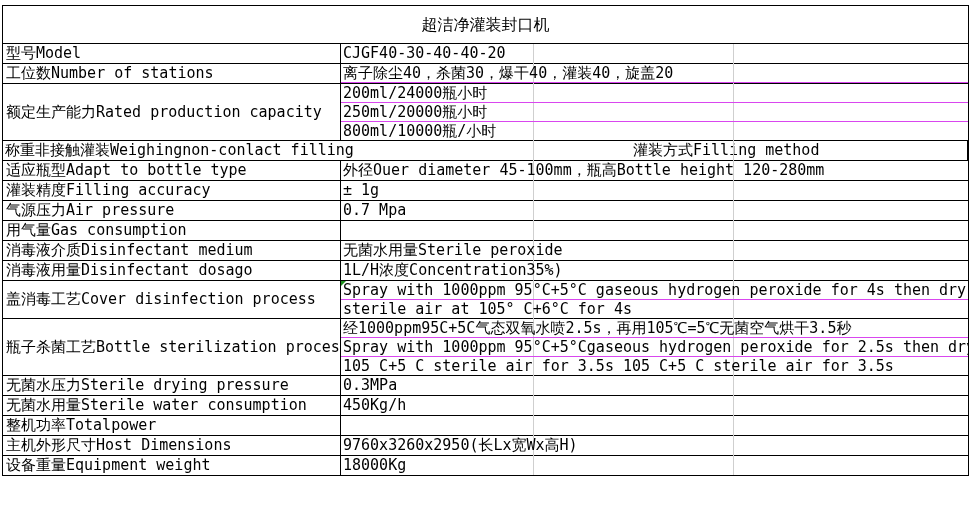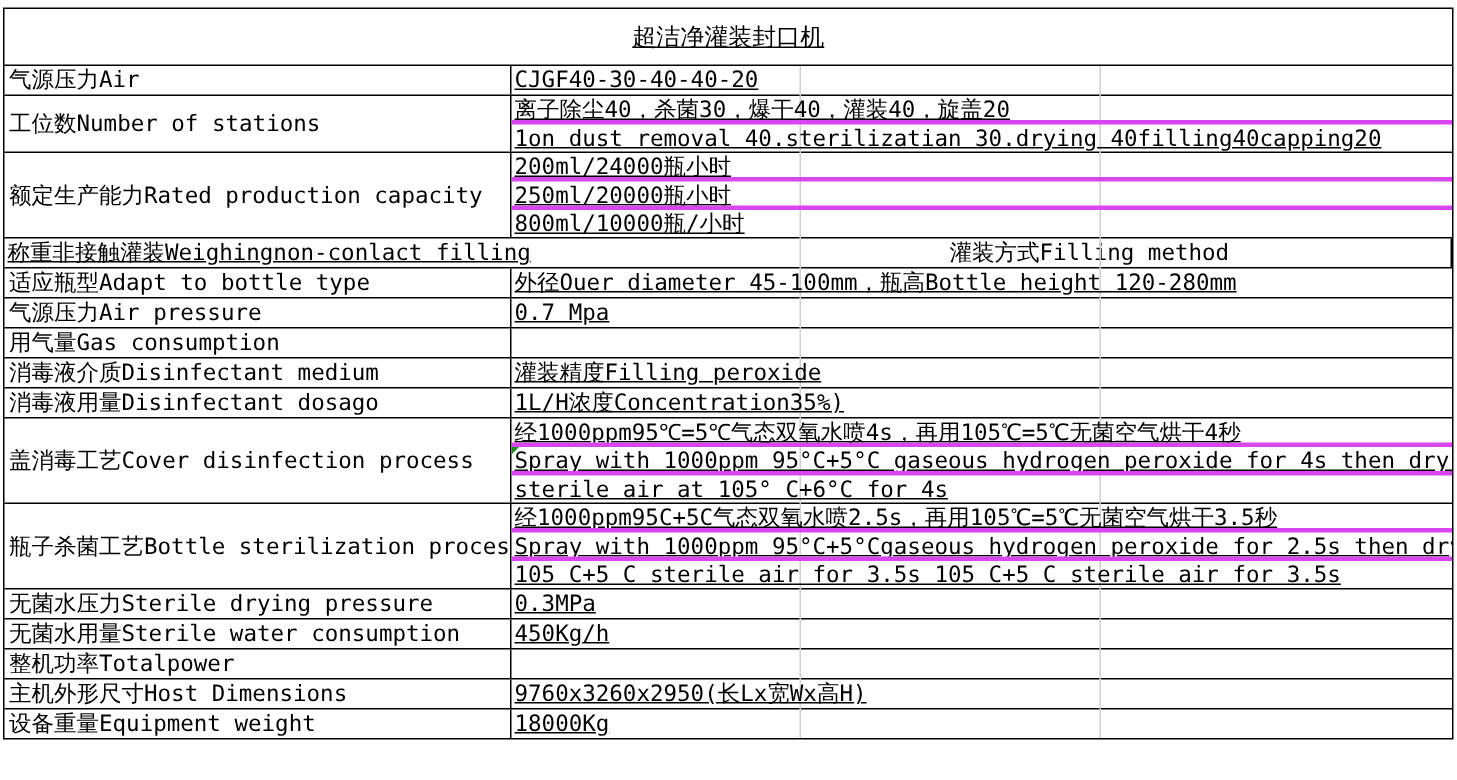--- a/index.html
+++ b/index.html
@@ -6,53 +6,52 @@
   body{width:971px;height:520px;overflow:hidden;
        font-family:"DejaVu Sans Mono","Liberation Mono",monospace;
        color:#000;}
   #sheet{position:relative;width:971px;height:520px;background:#fff;}
   .tablewrap{position:absolute;left:2px;top:5px;width:967px;
              box-sizing:border-box;border:1px solid #000;background:transparent;}
   .col-grid{position:absolute;top:38px;bottom:0;width:1px;background:#cfcfcf;}
   .col-grid.g1{left:530px;}
   .col-grid.g2{left:730px;}
   .title-row{position:relative;height:37px;line-height:37px;text-align:center;
-             font-size:16px;border-bottom:1px solid #000;background:transparent;text-decoration:underline;}
+             font-size:16px;border-bottom:1px solid #000;background:transparent;}
   .row{display:flex;box-sizing:border-box;border-bottom:1px solid #000;background:transparent;}
   .row.final{border-bottom:none;}
   .cell.label{width:338px;box-sizing:border-box;border-right:1px solid #000;
               display:flex;align-items:center;padding-left:3px;font-size:15px;
               white-space:nowrap;overflow:hidden;}
-  .cell.value{flex:1;min-width:0;text-decoration:underline;}
-  .vline{position:relative;height:19px;box-sizing:border-box;border-bottom:3px solid #d946ef;
+  .cell.value{flex:1;min-width:0;}
+  .vline{position:relative;height:19px;box-sizing:border-box;border-bottom:1px solid #d946ef;
          line-height:18px;padding-left:2px;font-size:15px;white-space:nowrap;overflow:hidden;}
   .vline.last{border-bottom:none;height:18px;}
   .marker{position:absolute;left:0;top:0;width:0;height:0;
           border-top:5px solid #1e8f1e;border-right:5px solid transparent;}
 </style>
 </head>
 <body>
 
 <div id="sheet">
   <div class="tablewrap">
     <div class="col-grid g1"></div>
     <div class="col-grid g2"></div>
     <div class="title-row">超洁净灌装封口机</div>
     <div id="tbody">
         <div class="row">
-          <div class="cell label">气源压力Air</div>
+          <div class="cell label">型号Model</div>
           <div class="cell value">
             <div class="vline last">CJGF40-30-40-40-20</div>
           </div>
         </div>
         <div class="row">
           <div class="cell label">工位数Number of stations</div>
           <div class="cell value">
             <div class="vline">离子除尘40，杀菌30，爆干40，灌装40，旋盖20</div>
-            <div class="vline last">1on dust removal 40.sterilizatian 30.drying 40filling40capping20</div>
           </div>
         </div>
         <div class="row">
           <div class="cell label">额定生产能力Rated production capacity</div>
           <div class="cell value">
             <div class="vline">200ml/24000瓶小时</div>
             <div class="vline">250ml/20000瓶小时</div>
             <div class="vline last">800ml/10000瓶/小时</div>
           </div>
         </div>
@@ -62,44 +61,49 @@
           </div>
           <div class="cell label">灌装方式Filling method</div>
         </div>
         <div class="row">
           <div class="cell label">适应瓶型Adapt to bottle type</div>
           <div class="cell value">
             <div class="vline last">外径Ouer diameter 45-100mm，瓶高Bottle height 120-280mm</div>
           </div>
         </div>
         <div class="row">
+          <div class="cell label">灌装精度Filling accuracy</div>
+          <div class="cell value">
+            <div class="vline last">± 1g</div>
+          </div>
+        </div>
+        <div class="row">
           <div class="cell label">气源压力Air pressure</div>
           <div class="cell value">
             <div class="vline last">0.7 Mpa</div>
           </div>
         </div>
         <div class="row">
           <div class="cell label">用气量Gas consumption</div>
         </div>
         <div class="row">
           <div class="cell label">消毒液介质Disinfectant medium</div>
           <div class="cell value">
-            <div class="vline last">灌装精度Filling peroxide</div>
+            <div class="vline last">无菌水用量Sterile peroxide</div>
           </div>
         </div>
         <div class="row">
           <div class="cell label">消毒液用量Disinfectant dosago</div>
           <div class="cell value">
             <div class="vline last">1L/H浓度Concentration35%)</div>
           </div>
         </div>
         <div class="row">
           <div class="cell label">盖消毒工艺Cover disinfection process</div>
           <div class="cell value">
-            <div class="vline">经1000ppm95℃=5℃气态双氧水喷4s，再用105℃=5℃无菌空气烘干4秒</div>
             <div class="vline">Spray with 1000ppm 95°C+5°C gaseous hydrogen peroxide for 4s then dry with<span class="marker" style="border-top-color: rgb(30, 143, 30);"></span></div>
             <div class="vline last">sterile air at 105° C+6°C for 4s</div>
           </div>
         </div>
         <div class="row">
           <div class="cell label">瓶子杀菌工艺Bottle sterilization process</div>
           <div class="cell value">
             <div class="vline">经1000ppm95C+5C气态双氧水喷2.5s，再用105℃=5℃无菌空气烘干3.5秒</div>
             <div class="vline">Spray with 1000ppm 95°C+5°Cgaseous hydrogen peroxide for 2.5s then dry with</div>
             <div class="vline last">105 C+5 C sterile air for 3.5s 105 C+5 C sterile air for 3.5s</div>

